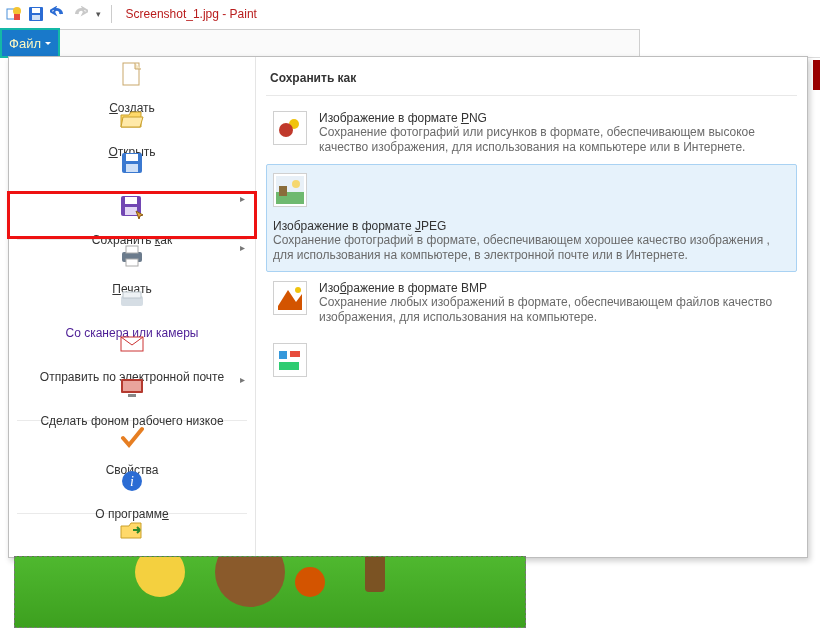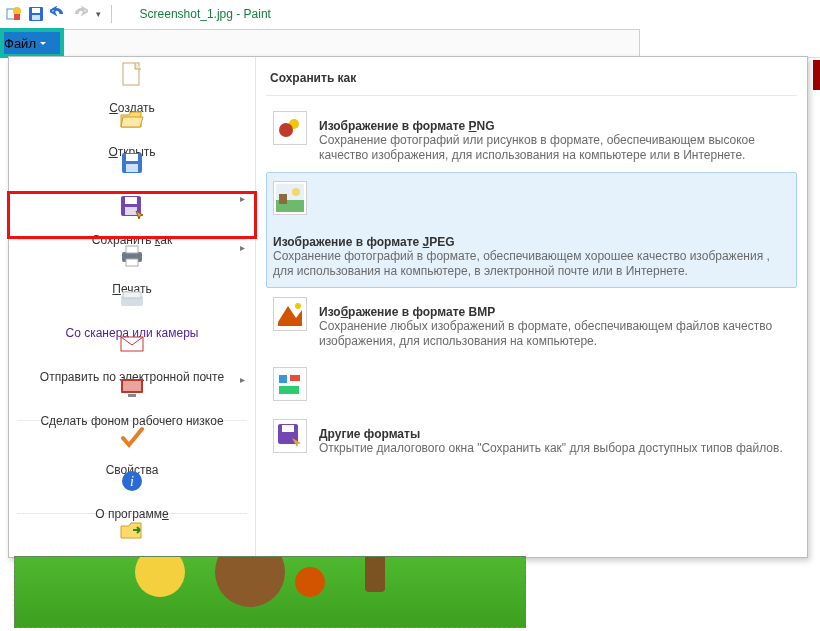--- a/index.html
+++ b/index.html
@@ -22,39 +22,39 @@
     border-bottom: 1px solid #fff;
   }
   .titlebar .qat-icon {
     width: 16px; height: 16px;
     display: flex; align-items: center; justify-content: center;
   }
   .titlebar .sep {
     width: 1px; height: 18px; background: #ccc; margin: 0 2px;
   }
   .titlebar .title-text {
-    margin-left: 20px;
-    color: #15803d;
+    margin-left: 6px;
+    color: #b91c1c;
   }
   .ribbon-row {
     height: 28px;
     background: #fff;
     border-bottom: 1px solid #dcdcdc;
     display: flex;
     align-items: stretch;
   }
   .file-tab {
     background: #1979ca;
-    color: #000000;
+    color: #fef9c3;
     width: 56px;
     display: flex;
     align-items: center;
-    justify-content: flex-start;
+    justify-content: center;
     font-size: 13px;
-    border: 4px solid #14b8a6;
+    border: 2px solid #14b8a6;
     margin: -1px 0 -1px 0;
     position: relative;
   }
   .file-tab::after {
     content: '';
     width: 0; height: 0;
     border-left: 3px solid transparent;
     border-right: 3px solid transparent;
     border-top: 3px solid #fff;
     margin-left: 4px;
@@ -146,21 +146,21 @@
     flex-direction: column;
   }
   .fmt-item .ficon {
     width: 32px; height: 32px;
     flex-shrink: 0;
     display:flex;align-items:center;justify-content:center;
     border:1px solid #d0d0d0;
     background:#fff;
   }
   .fmt-item .ftext { flex:1; }
-  .fmt-item .ftitle { font-weight: bold; margin-top: 8px; }
+  .fmt-item .ftitle { font-weight: normal; }
   .fmt-item .ftitle span.ul { text-decoration: underline; }
   .fmt-item .fdesc {
     color: #6a6a6a;
     margin-top: 0;
     line-height: 1.25;
   }
 
   
   .canvas-peek {
     position: absolute;
@@ -405,33 +405,20 @@
       <div class="ficon">
         <svg width="28" height="28">
             <rect width="28" height="28" fill="#fff"></rect>
             <rect x="3" y="5" width="8" height="8" fill="#3498db"></rect>
             <rect x="14" y="5" width="10" height="6" fill="#e74c3c"></rect>
             <rect x="3" y="16" width="20" height="8" fill="#2ecc71"></rect>
           </svg>
       </div>
     </div>
 
-    <div class="fmt-item">
-      <div class="ficon">
-        <svg width="28" height="28">
-            <rect x="2" y="2" width="20" height="20" rx="2" fill="#7246b3"></rect>
-            <rect x="6" y="3" width="12" height="7" fill="#fff"></rect>
-            <path d="M16 16l9 5-3 1-1 3z" fill="#e2a23b"></path>
-          </svg>
-      </div>
-      <div class="ftext">
-        <div class="ftitle"><span></span><span class="ul">Д</span><span>ругие форматы</span></div>
-        <div class="fdesc">Открытие диалогового окна "Сохранить как" для выбора доступных типов файлов.</div>
-      </div>
-    </div>
 
   </div>
 </div>
 
 <div class="canvas-peek">
   <div class="canvas-blob" style="left:120px;top:-10px;width:50px;height:50px;background:#f4d03f;"></div>
   <div class="canvas-blob" style="left:200px;top:-20px;width:70px;height:70px;background:#8a5a2b;"></div>
   <div class="canvas-blob" style="left:280px;top:10px;width:30px;height:30px;background:#d35400;"></div>
   <div class="canvas-blob" style="left:350px;top:-5px;width:20px;height:40px;background:#7b5323;border-radius:4px;"></div>
 </div>

